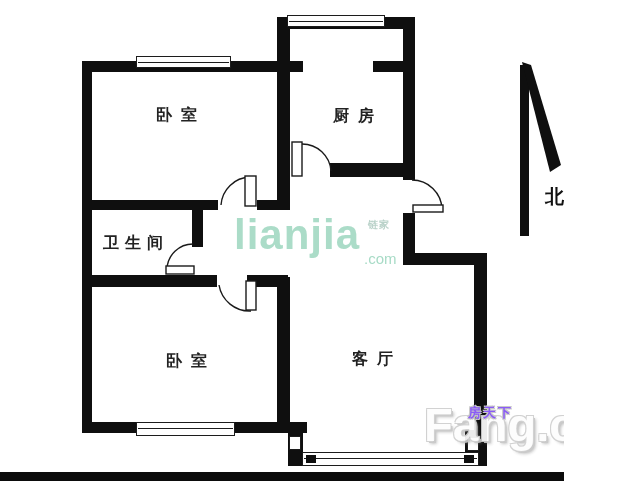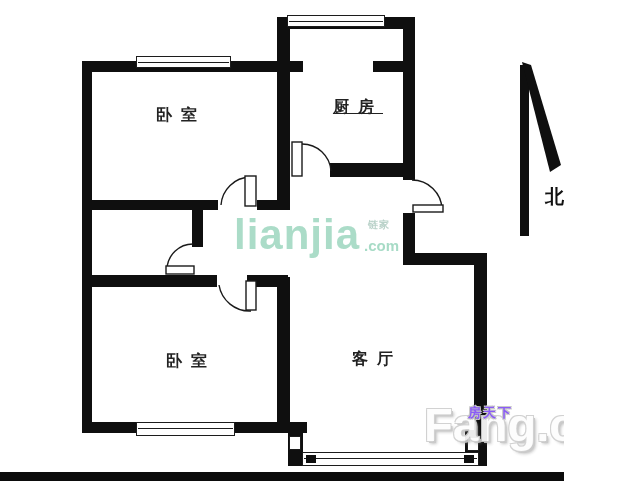--- a/index.html
+++ b/index.html
@@ -20,21 +20,21 @@
   #doors-svg{position:absolute;left:0;top:0;z-index:4;pointer-events:none;}
   #north-label{
     position:absolute;left:545px;top:184px;color:#111;font-size:19px;font-weight:bold;z-index:5;
   }
   #wm-lianjia{position:absolute;left:234px;top:214px;z-index:1;white-space:nowrap;}
   #wm-lianjia .logo{
     font-size:42px;font-weight:bold;color:#abdcc8;text-transform:lowercase;
     letter-spacing:1px;line-height:1;
   }
   #wm-lianjia .side{position:absolute;left:134px;top:4px;color:#b9d2c9;font-size:10px;font-weight:bold;letter-spacing:1px;}
-  #wm-lianjia .tld{position:absolute;left:130px;top:23px;color:#a7dbc6;font-size:15px;font-weight:bold;text-align:right;}
+  #wm-lianjia .tld{position:absolute;left:130px;top:36px;color:#a7dbc6;font-size:15px;font-weight:normal;text-align:right;}
   #wm-fang{position:absolute;left:424px;top:401px;z-index:7;white-space:nowrap;}
   #wm-fang .fang-logo{
     font-size:47px;font-weight:bold;line-height:1;color:#fdfdfd;opacity:0.93;
     text-shadow:-1px -1px 0 #cfcfcf,1px -1px 0 #cfcfcf,-1px 1px 0 #cfcfcf,
                  2px 2px 0 #c6c6c6,3px 3px 3px rgba(120,120,120,0.45);
   }
   #wm-fang .fang-cjk{
     position:absolute;left:44px;top:3px;font-size:13px;font-weight:bold;color:#8b5cf6;
     letter-spacing:2px;
     text-shadow:-1px -1px 0 #c9c9c9,1px -1px 0 #c9c9c9,-1px 1px 0 #c9c9c9,1px 1px 0 #c9c9c9;
@@ -92,21 +92,22 @@
       <rect x="246" y="281" width="10" height="29"></rect>
       <rect x="413" y="205" width="30" height="7"></rect>
     </g>
     <g fill="#0f0f0f" stroke="none">
       <rect x="520" y="65" width="9" height="171"></rect>
       <polygon points="522,62 531,65 561,165 550,172"></polygon>
     </g>
   </svg>
 
   <span class="room-label" style="left:156px;top:105px;">卧室</span>
-  <span class="room-label" style="left:333px;top:97px;text-decoration:underline;">厨房</span>
+  <span class="room-label" style="left:333px;top:106px;">厨房</span>
+  <span class="room-label tight" style="left:103px;top:233px;">卫生间</span>
   <span class="room-label" style="left:166px;top:351px;">卧室</span>
   <span class="room-label" style="left:352px;top:349px;">客厅</span>
 
   <span id="north-label">北</span>
 
   <div id="wm-lianjia">
     <span class="logo">LIANJIA</span>
     <span class="side">链家</span>
     <span class="tld">.com</span>
   </div>

